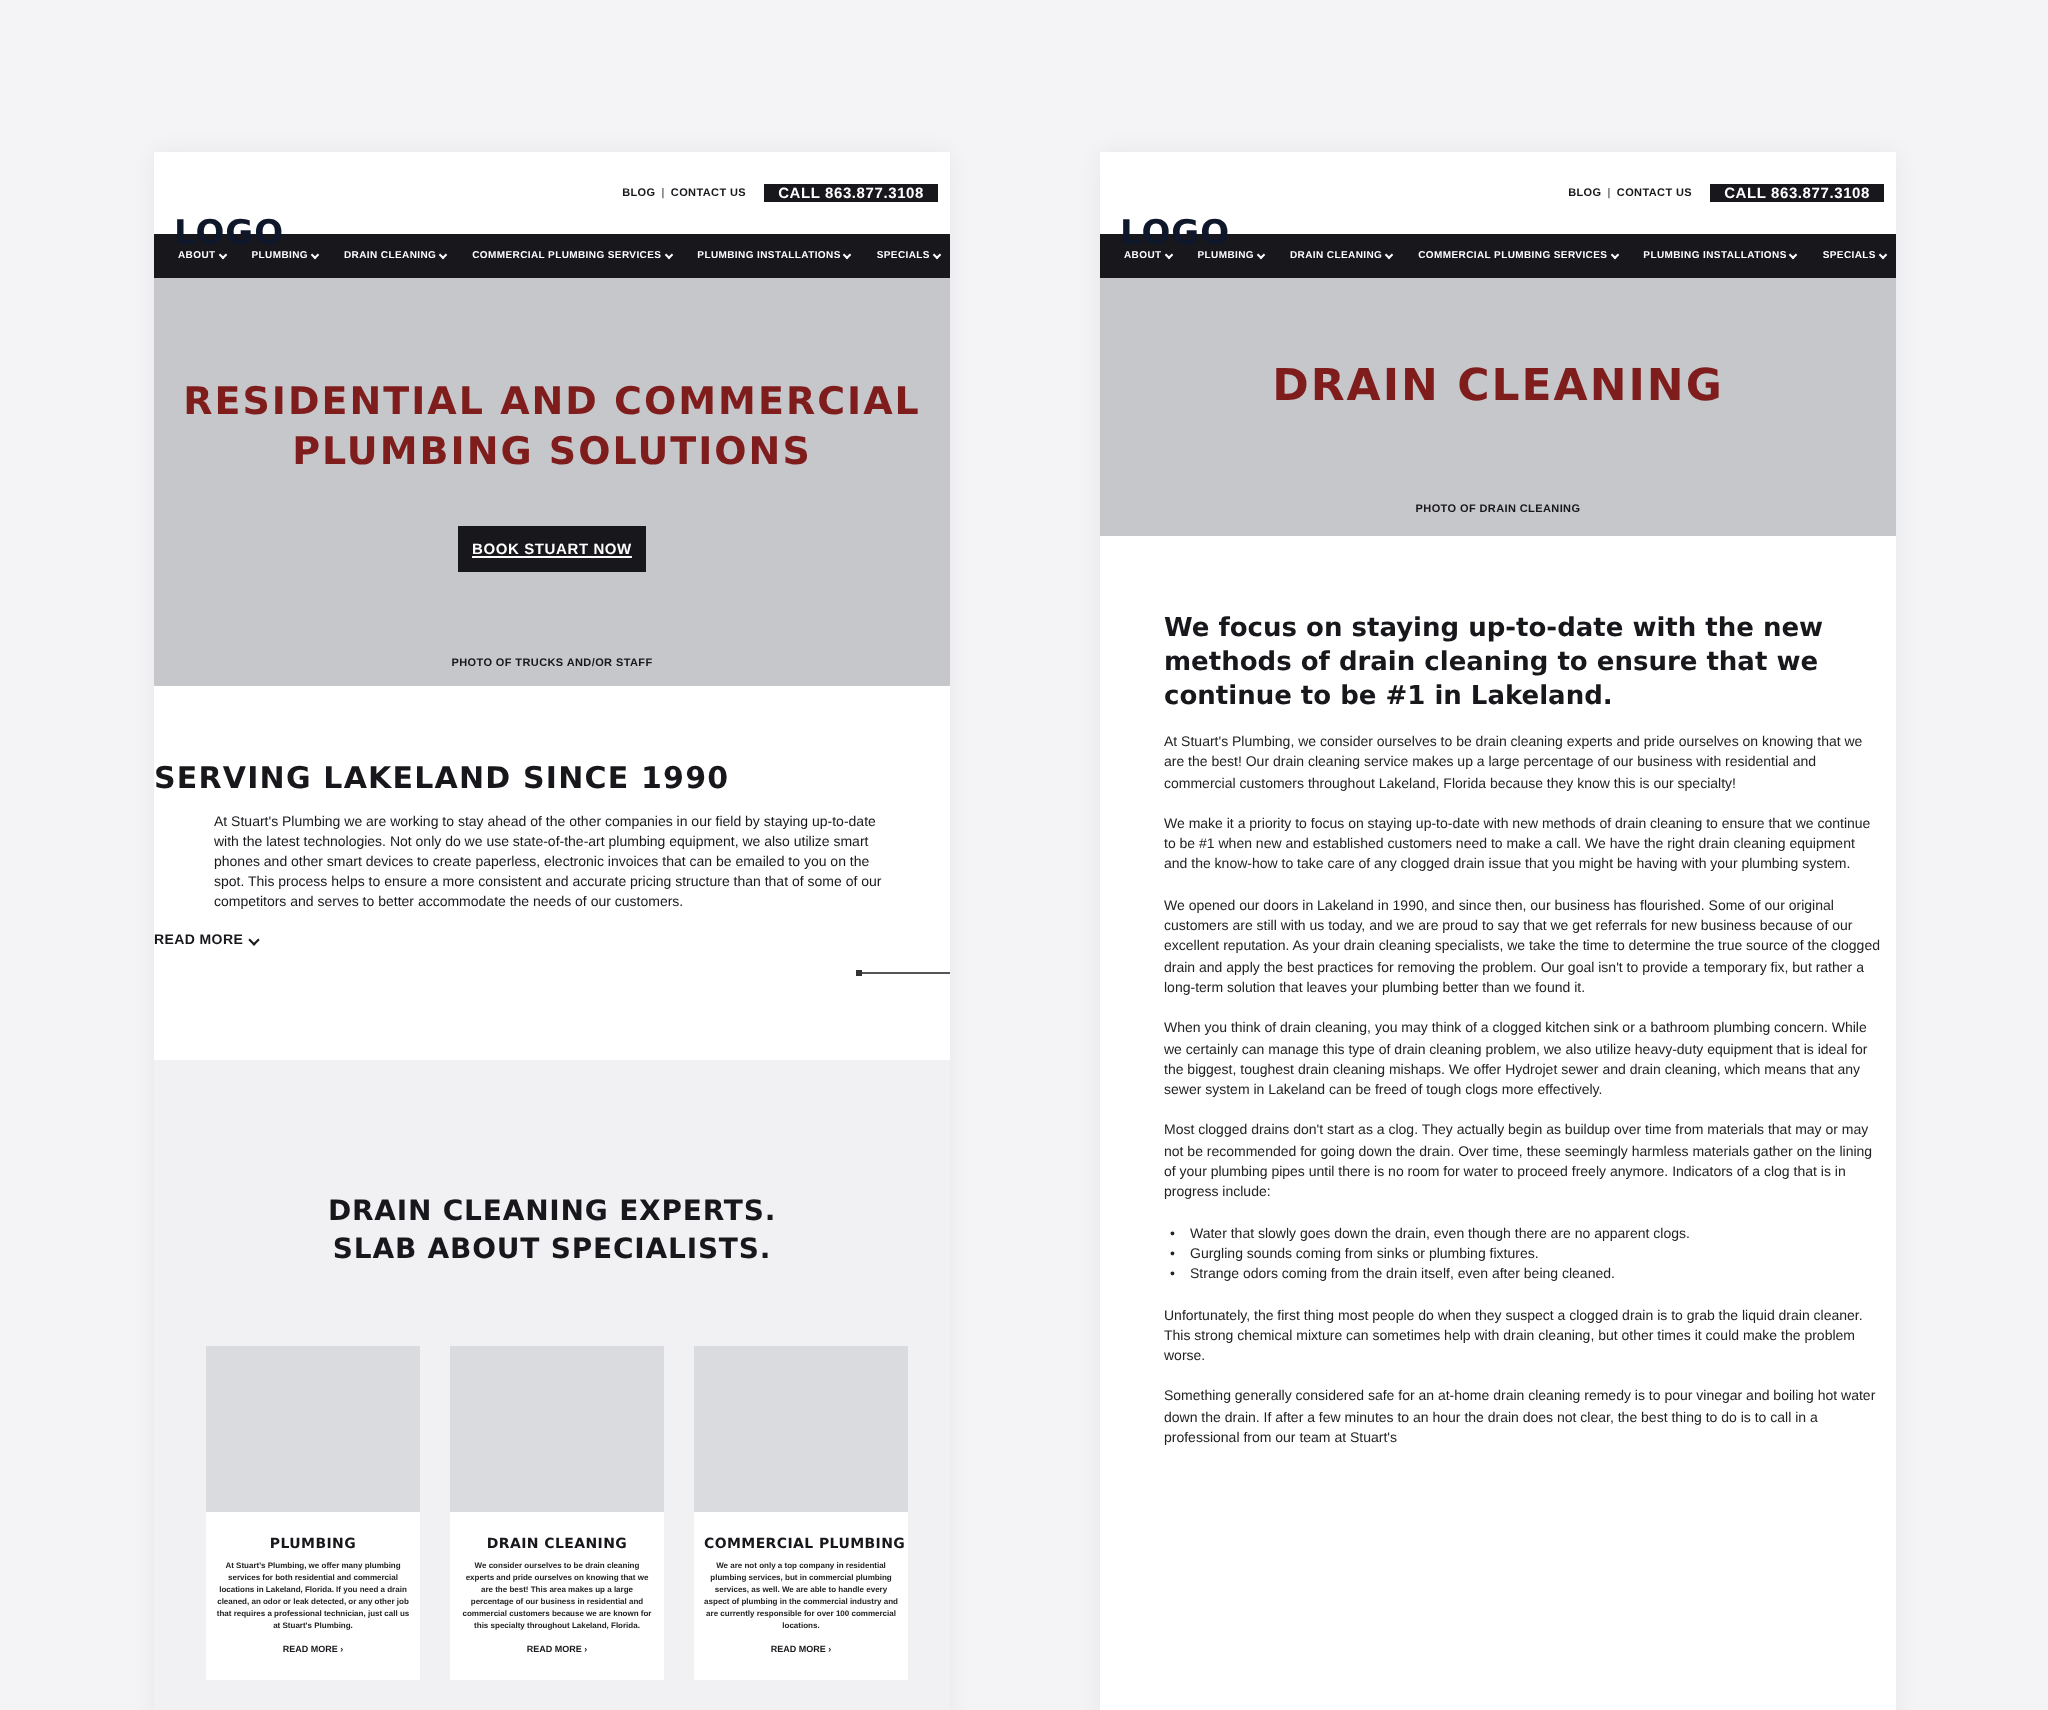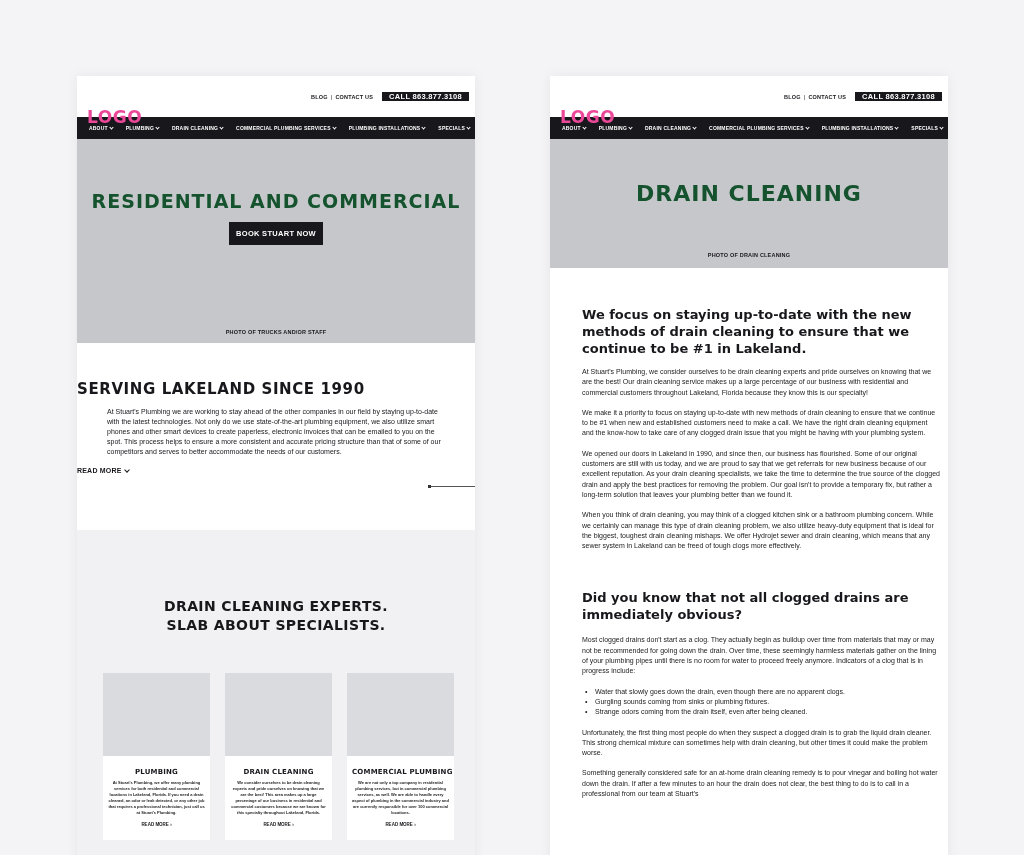--- a/index.html
+++ b/index.html
@@ -28,21 +28,21 @@
       display: flex;
       align-items: center;
       justify-content: space-between;
       padding: 0 6px 0 10px;
     }
     .logo {
       font-family: "DejaVu Sans", sans-serif;
       font-weight: bold;
       font-size: 17px;
       letter-spacing: 0.5px;
-      color: #ec4899;
+      color: #0f172a;
       margin-top: 40px;
     }
     .top-right { display: flex; align-items: center; gap: 9px; }
     .toplinks { display: flex; align-items: center; gap: 3px; font-size: 5.5px; font-weight: bold; letter-spacing: 0.2px; }
     .toplinks .sep { font-weight: normal; }
     .call-btn {
       background: #18171c;
       color: #fff;
       font-size: 7.5px;
       font-weight: bold;
@@ -79,34 +79,35 @@
     .hero {
       background: #c6c7cb;
       position: relative;
       text-align: center;
     }
     .hero-left { height: 204px; }
     .hero-right { height: 129px; }
     .hero h1 {
       font-family: "DejaVu Sans", sans-serif;
       font-weight: bold;
-      color: #14532d;
+      color: #7f1d1d;
       letter-spacing: 1px;
     }
     .hero-left h1 { font-size: 19px; line-height: 25px; padding-top: 50px; }
     .hero-right h1 { font-size: 22px; line-height: 26px; padding-top: 42px; }
     .book-btn {
       display: inline-block;
       background: #18171c;
       color: #fff;
       font-size: 7.5px;
       font-weight: bold;
       letter-spacing: 0.3px;
       padding: 7px 7px;
-      margin-top: 8px;
+      margin-top: 24px;
+      text-decoration: underline;
     }
     .photo-caption {
       position: absolute;
       left: 0; right: 0;
       font-size: 5.5px;
       font-weight: bold;
       letter-spacing: 0.2px;
     }
     .hero-left .photo-caption { bottom: 8px; }
     .hero-right .photo-caption { bottom: 10px; }
@@ -216,20 +217,21 @@
       </div>
     <div class="nav-item">
         <span>SPECIALS</span>
         <span class="chev"></span>
       </div>
   </div>
 
   <div class="hero hero-left">
     <h1>
       <span>RESIDENTIAL AND COMMERCIAL</span><br>
+      <span>PLUMBING SOLUTIONS</span>
     </h1>
     <div class="book-btn">BOOK STUART NOW</div>
     <div class="photo-caption">PHOTO OF TRUCKS AND/OR STAFF</div>
   </div>
 
   <div class="serving">
     <h2>SERVING LAKELAND SINCE 1990</h2>
     <p>At Stuart's Plumbing we are working to stay ahead of the other companies in our field by staying up-to-date with the latest technologies. Not only do we use state-of-the-art plumbing equipment, we also utilize smart phones and other smart devices to create paperless, electronic invoices that can be emailed to you on the spot. This process helps to ensure a more consistent and accurate pricing structure than that of some of our competitors and serves to better accommodate the needs of our customers.</p>
     <div class="read-more-center">
       <span>READ MORE</span>
@@ -315,21 +317,20 @@
     <h1>DRAIN CLEANING</h1>
     <div class="photo-caption">PHOTO OF DRAIN CLEANING</div>
   </div>
 
   <div class="content">
     <h2>We focus on staying up-to-date with the new methods of drain cleaning to ensure that we continue to be #1 in Lakeland.</h2>
     <p>At Stuart's Plumbing, we consider ourselves to be drain cleaning experts and pride ourselves on knowing that we are the best! Our drain cleaning service makes up a large percentage of our business with residential and commercial customers throughout Lakeland, Florida because they know this is our specialty!</p>
     <p>We make it a priority to focus on staying up-to-date with new methods of drain cleaning to ensure that we continue to be #1 when new and established customers need to make a call. We have the right drain cleaning equipment and the know-how to take care of any clogged drain issue that you might be having with your plumbing system.</p>
     <p>We opened our doors in Lakeland in 1990, and since then, our business has flourished. Some of our original customers are still with us today, and we are proud to say that we get referrals for new business because of our excellent reputation. As your drain cleaning specialists, we take the time to determine the true source of the clogged drain and apply the best practices for removing the problem. Our goal isn't to provide a temporary fix, but rather a long-term solution that leaves your plumbing better than we found it.</p>
     <p>When you think of drain cleaning, you may think of a clogged kitchen sink or a bathroom plumbing concern. While we certainly can manage this type of drain cleaning problem, we also utilize heavy-duty equipment that is ideal for the biggest, toughest drain cleaning mishaps. We offer Hydrojet sewer and drain cleaning, which means that any sewer system in Lakeland can be freed of tough clogs more effectively.</p>
-    <h2 class="second">Did you know that not all clogged drains are immediately obvious?</h2>
     <p>Most clogged drains don't start as a clog. They actually begin as buildup over time from materials that may or may not be recommended for going down the drain. Over time, these seemingly harmless materials gather on the lining of your plumbing pipes until there is no room for water to proceed freely anymore. Indicators of a clog that is in progress include:</p>
     <ul>
       <li>Water that slowly goes down the drain, even though there are no apparent clogs.</li>
       <li>Gurgling sounds coming from sinks or plumbing fixtures.</li>
       <li>Strange odors coming from the drain itself, even after being cleaned.</li>
     </ul>
     <p>Unfortunately, the first thing most people do when they suspect a clogged drain is to grab the liquid drain cleaner. This strong chemical mixture can sometimes help with drain cleaning, but other times it could make the problem worse.</p>
     <p>Something generally considered safe for an at-home drain cleaning remedy is to pour vinegar and boiling hot water down the drain. If after a few minutes to an hour the drain does not clear, the best thing to do is to call in a professional from our team at Stuart's</p>
   </div>
 </div>

